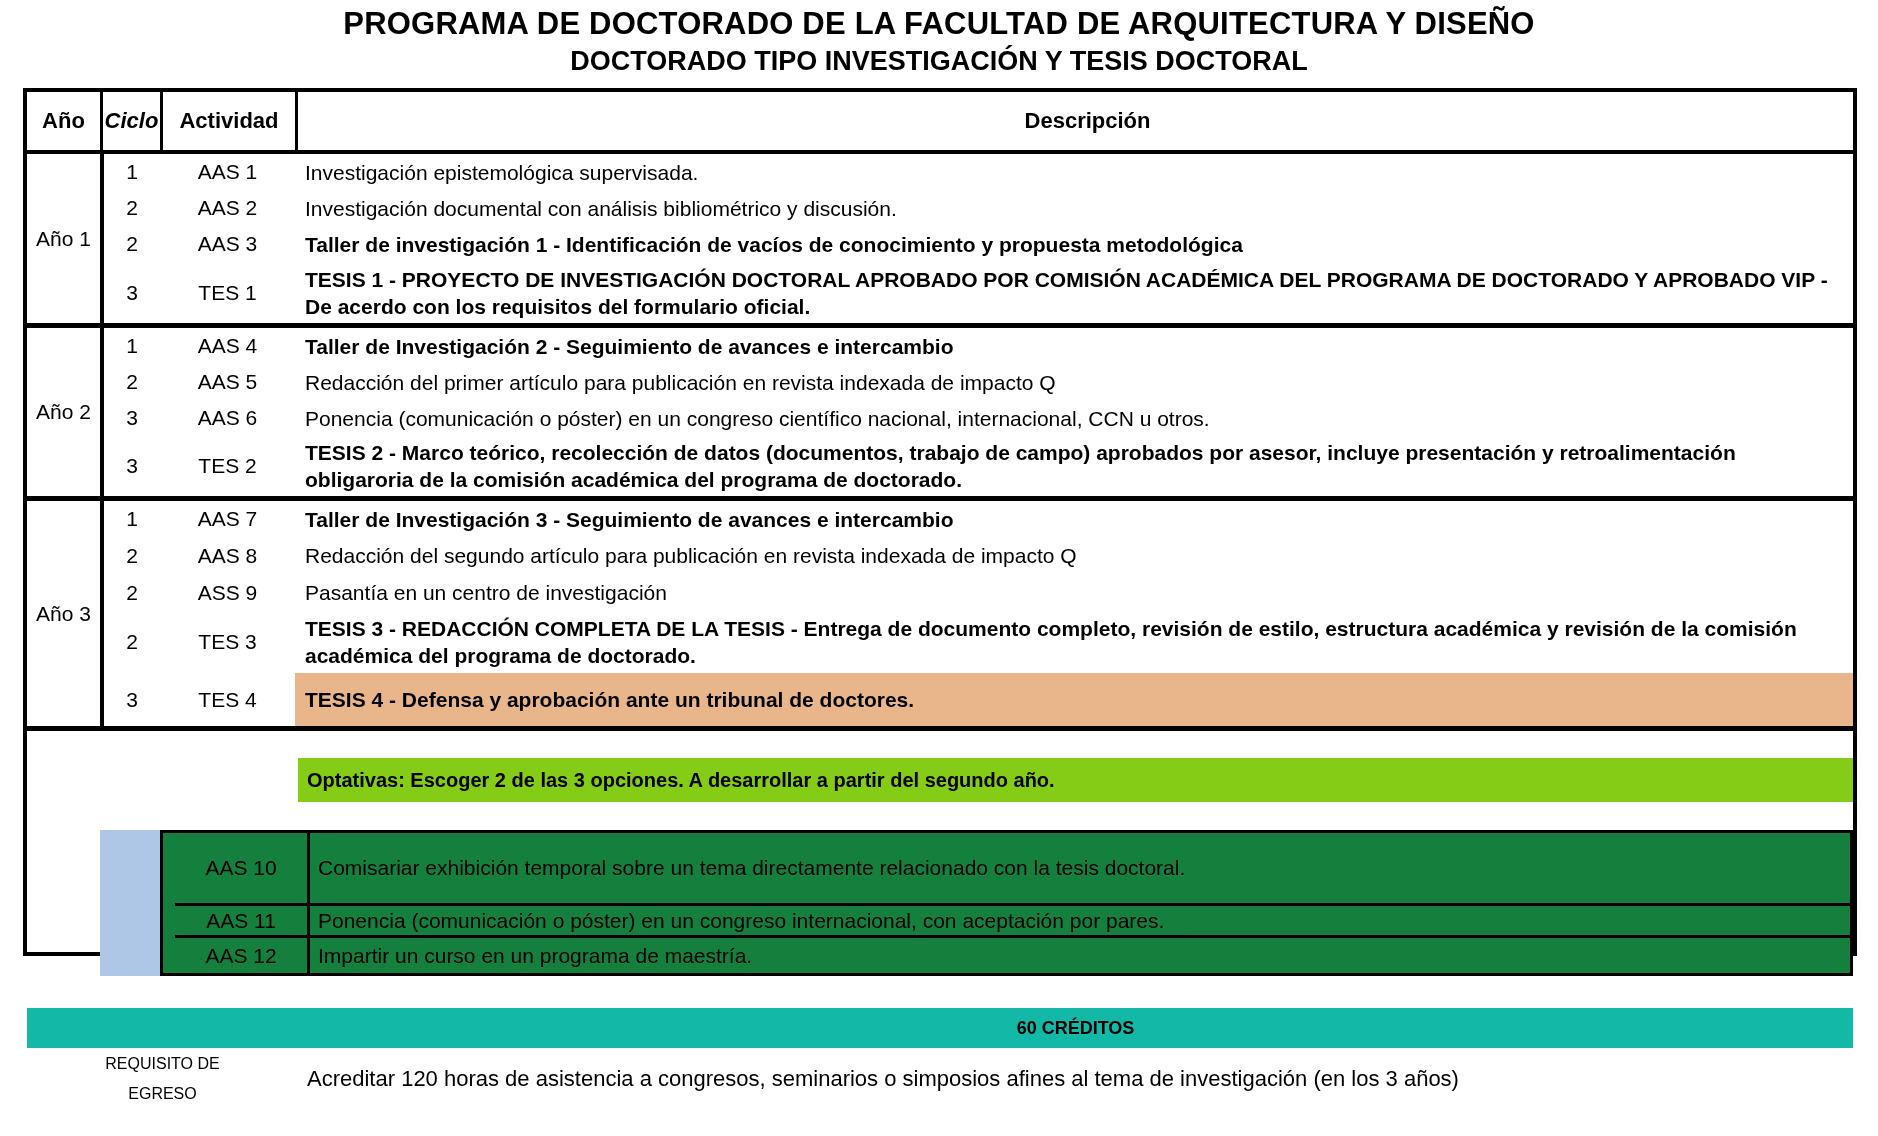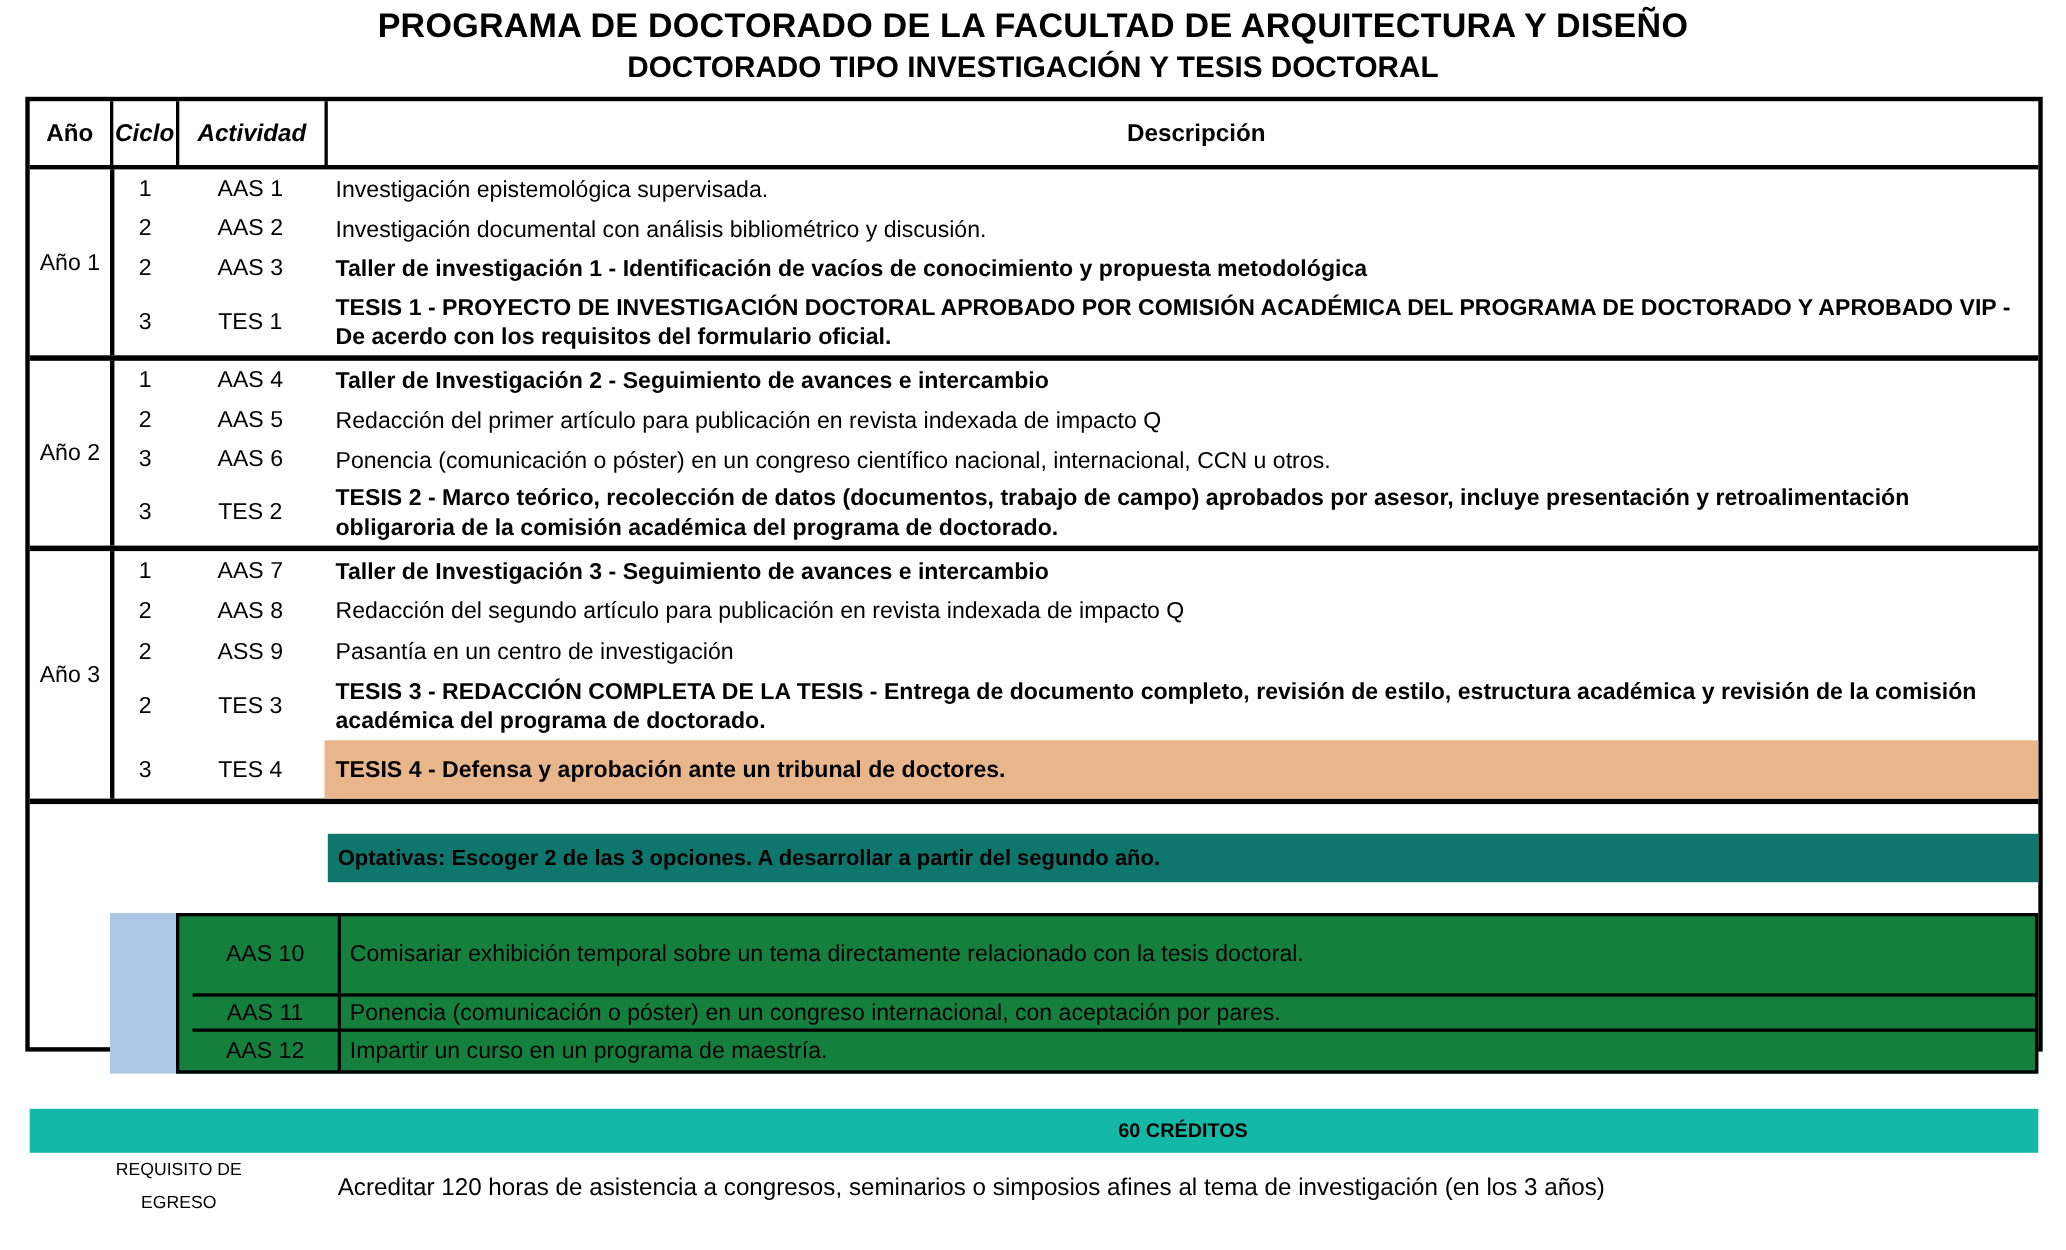--- a/index.html
+++ b/index.html
@@ -14,42 +14,42 @@
   .tbl { position:absolute; left:23px; top:88px; width:1834px; height:868px;
          border:4px solid #000; box-sizing:border-box; background:#fff;
          display:flex; flex-direction:column; }
 
   
   .hdr-row { display:flex; height:62px; border-bottom:4px solid #000; box-sizing:border-box; flex:none; }
   .hc { display:flex; align-items:center; justify-content:center;
         font-weight:bold; font-size:22px; border-right:3px solid #000; box-sizing:border-box; }
   .c-ano  { width:76px; }
   .c-ciclo{ width:60px;font-style:italic; }
-  .c-act  { width:135px;font-style:italic; }
+  .c-act  { width:135px; }
   .c-desc { flex:1; border-right:none;padding-left:24px; }
 
   
   .section { display:flex; border-bottom:5px solid #000; box-sizing:content-box; flex:none; }
   .year-cell { width:73px; border-right:4px solid #000; display:flex; align-items:center;
                justify-content:center; font-size:21px; flex:none; }
   .rows { flex:1; display:flex; flex-direction:column; min-width:0; }
   .row { display:flex; flex:none; }
   .h36{height:36px} .h37{height:37px} .h53{height:53px} .h60{height:60px} .h61{height:61px} .h62{height:62px}
   .ciclo { width:56px; display:flex; align-items:center; justify-content:center; font-size:21px; flex:none; }
   .act   { width:135px; display:flex; align-items:center; justify-content:center; font-size:21px; flex:none; }
   .desc  { flex:1; min-width:0; display:flex; align-items:center;
            padding:0 16px 0 10px; font-size:21px; line-height:27px; }
   .blue   .desc { color:#000000; font-weight:bold; }
   .bold   .desc { font-weight:bold; }
   .orange .desc { background:#E9B68C; font-weight:bold; }
 
   
   .bottom-area { position:relative; flex:1; }
   .optativas { position:absolute; left:271px; right:0; top:27px; height:44px;
-               background:#0f766e; display:flex; align-items:center; padding-left:9px;
+               background:#84cc16; display:flex; align-items:center; padding-left:9px;
                box-sizing:border-box; font-weight:bold; font-size:20px; }
   .blue-cell { position:absolute; left:73px; top:99px; width:60px; height:146px; background:#AEC7E7; }
   .green-table { position:absolute; left:133px; right:0; top:99px; height:146px;
                  border:3px solid #000; box-sizing:border-box; background:#15803d;
                  display:flex; flex-direction:column;padding-left:12px; }
   .gt-row { display:flex; border-bottom:3px solid #000; box-sizing:content-box; flex:none; }
   .gt-row.last { border-bottom:none; }
   .gh70{height:70px} .gh29{height:29px} .gh35{height:35px}
   .gt-act { width:135px; border-right:3px solid #000; display:flex; align-items:center;
             justify-content:center; font-size:21px; box-sizing:border-box; flex:none; }

